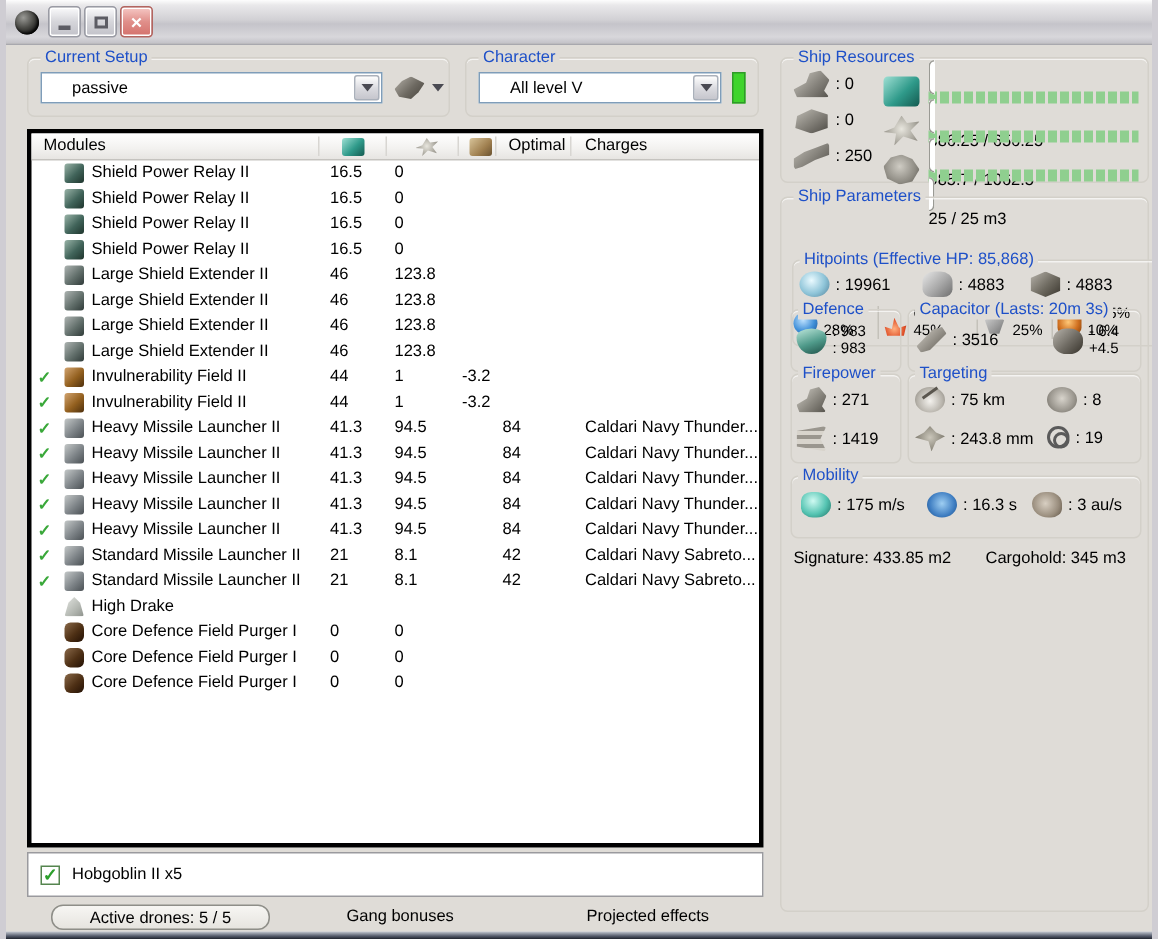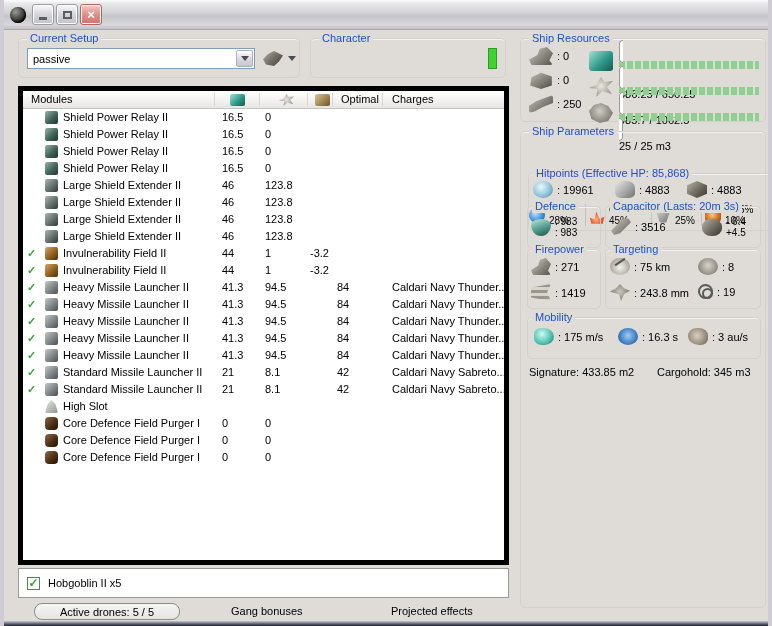--- a/index.html
+++ b/index.html
@@ -28,21 +28,21 @@
   .wbtn.close{background:linear-gradient(180deg,#f6c9c6,#e08f8a 50%,#d4716c);border-color:#b26560;
     color:#fff;font-weight:bold;font-size:13px;}
   
   .group{position:absolute;border:1px solid #d3d0c9;border-radius:5px;
     box-shadow:inset 0 1px 0 rgba(255,255,255,.65);}
   .gcap{position:absolute;top:-8px;left:8px;background:#dfdcd7;color:#1e50c8;
     font-size:11px;line-height:14px;padding:0 3px;white-space:nowrap;}
   
   .combo{position:absolute;height:21px;background:#fff;border:1px solid #7f9db9;
     display:flex;align-items:center;}
-  .combo .val{flex:1;font-size:11px;padding-left:5px;color:#000;}
+  .combo .val{flex:1;font-size:11px;padding-left:20px;color:#000;}
   .combo .drop{width:17px;height:17px;margin:1px;border:1px solid #aab0ba;border-radius:2px;
     background:linear-gradient(180deg,#fefefe,#d9d9de 55%,#c6c6cd);
     display:flex;align-items:center;justify-content:center;}
   .tri-down{width:0;height:0;border-left:4px solid transparent;border-right:4px solid transparent;
     border-top:5px solid #4a4a52;}
   .tools-btn{position:absolute;display:flex;align-items:center;gap:5px;}
   .tools-glyph{width:20px;height:15px;background:linear-gradient(135deg,#b6b2aa,#6d6961 55%,#46423b);
     clip-path:polygon(0 55%,25% 20%,55% 0,100% 30%,80% 70%,55% 100%,15% 90%);}
   .skill-bar{position:absolute;width:9px;height:21px;border:1px solid #2f9a28;}
   
@@ -56,21 +56,21 @@
   .i-dronebay{background:radial-gradient(circle at 45% 40%,#cfccc4,#8d8a82 60%,#55524c);clip-path:polygon(20% 10%,50% 0,80% 15%,100% 50%,80% 90%,45% 100%,10% 80%,0 40%);}
   .meter-row{position:absolute;display:flex;align-items:flex-start;gap:6px;}
   .meter-icon{width:24px;height:20px;margin-top:8px;}
   .meter-col{width:140px;}
   .meter{width:138px;height:13px;border:1px solid #9a9a94;border-radius:7px;background:#fff;
     padding:2px 3px;}
   .meter .fill{height:8px;background:repeating-linear-gradient(90deg,#8fcf8f 0 6px,rgba(0,0,0,0) 6px 8px);}
   .meter-text{font-size:11px;color:#000;margin-top:1px;}
   
   .mod-table{position:absolute;left:14px;top:86px;width:491px;height:479px;background:#fff;
-    border:5px solid #000000;}
+    border:3px solid #000000;}
   .mod-header{position:relative;height:18px;background:linear-gradient(180deg,#ffffff,#f2f1ef 60%,#e7e5e2);
     border-bottom:1px solid #c5c3bf;font-size:11px;color:#000;}
   .mod-header .hcell{position:absolute;top:2px;}
   .mod-header .hsep{position:absolute;top:2px;width:1px;height:13px;background:#d8d6d2;}
   .hicon{width:15px;height:12px;display:inline-block;border-radius:2px;}
   .hicon.cap{background:linear-gradient(135deg,#d8c49a,#a08050 60%,#6a5230);}
   .mod-rows{position:relative;}
   .mod-row{position:relative;height:17px;font-size:11px;color:#000;}
   .mod-cell{position:absolute;top:2px;white-space:nowrap;}
   .mod-check{color:#3aa83a;font-weight:bold;font-size:11px;}
@@ -148,20 +148,26 @@
         </span>
     </div>
     <div class="tools-btn" style="left:244px;top:12px;">
       <span class="tools-glyph"></span>
       <span class="tri-down"></span>
     </div>
   </div>
 
   <div class="group" style="left:306px;top:38px;width:196px;height:40px;">
     <span class="gcap">Character</span>
+    <div class="combo" style="left:8px;top:9px;width:162px;">
+      <span class="val">All level V</span>
+      <span class="drop">
+          <span class="tri-down"></span>
+        </span>
+    </div>
     <div class="skill-bar" style="left: 177px; top: 9px; background: rgb(63, 212, 44);"></div>
   </div>
 
   <div class="group" style="left:516px;top:38px;width:246px;height:84px;">
     <span class="gcap">Ship Resources</span>
     <div class="res-item" style="left:8px;top:8px;">
       <span class="res-icon i-turret"></span>
       <span>: 0</span>
     </div>
     <div class="res-item" style="left:8px;top:32px;">
@@ -376,21 +382,21 @@
           <span class="mod-cell" style="left: 40px;">Standard Missile Launcher II</span>
           <span class="mod-cell" style="left: 199px;">21</span>
           <span class="mod-cell" style="left: 242px;">8.1</span>
           <span class="mod-cell" style="left: 287px;"></span>
           <span class="mod-cell" style="left: 314px;">42</span>
           <span class="mod-cell" style="left: 369px;">Caldari Navy Sabreto...</span>
         </div>
         <div class="mod-row">
           <span class="mod-cell mod-icon mi-high-slot" style="left: 22px; top: 2px;"></span>
           <span class="mod-cell mod-check" style="left: 4px;"></span>
-          <span class="mod-cell" style="left: 40px;">High Slot</span>
+          <span class="mod-cell" style="left: 40px;">High Drake</span>
           <span class="mod-cell" style="left: 199px;"></span>
           <span class="mod-cell" style="left: 242px;"></span>
           <span class="mod-cell" style="left: 287px;"></span>
           <span class="mod-cell" style="left: 314px;"></span>
           <span class="mod-cell" style="left: 369px;"></span>
         </div>
         <div class="mod-row">
           <span class="mod-cell mod-icon mi-rig" style="left: 22px; top: 2px;"></span>
           <span class="mod-cell mod-check" style="left: 4px;"></span>
           <span class="mod-cell" style="left: 40px;">Core Defence Field Purger I</span>

